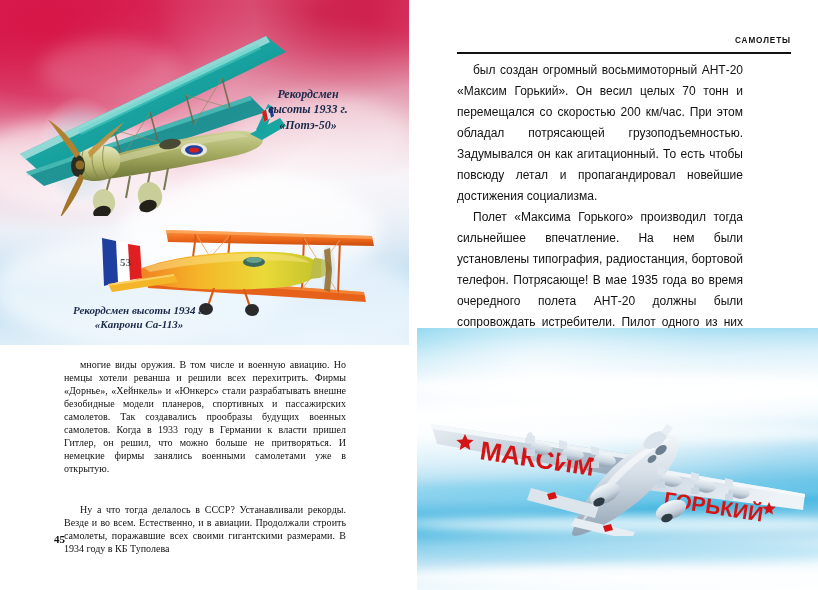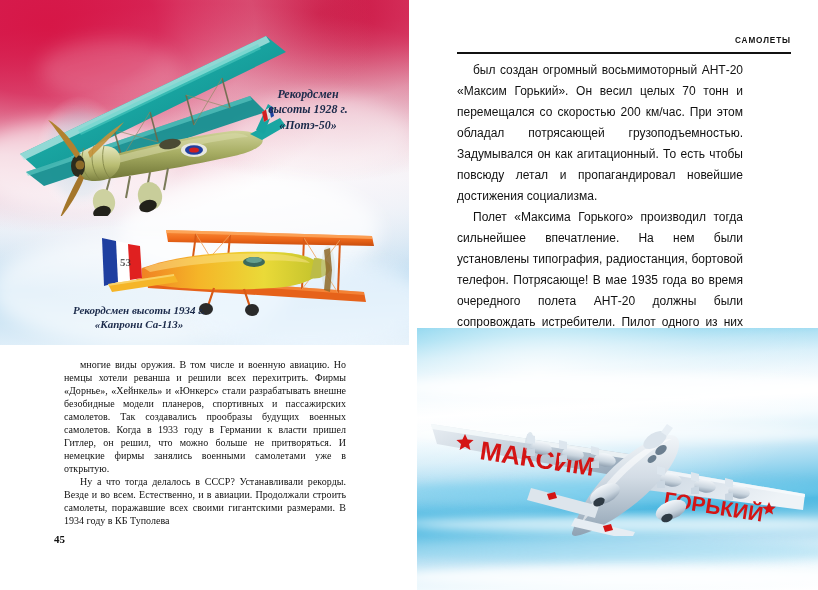--- a/index.html
+++ b/index.html
@@ -54,21 +54,21 @@
 
   
   .left-text{
     position:absolute;left:64px;top:358px;width:282px;
     font-size:10px;line-height:13px;
     color:#111;text-align:justify;
     font-family:Liberation Serif, serif;
     letter-spacing:0.02px;
   }
   .left-text p{margin:0;text-indent:16px;}
-  .left-text p.noind{text-indent:16px;}
+  .left-text p.noind{text-indent:16px;margin-top:28px;}
 
   .folio{
     position:absolute;left:54px;top:533px;
     font-family:"Liberation Serif", serif;
     font-weight:bold;font-size:11px;color:#111;
   }
 
   
   .page-right{position:absolute;left:409px;top:0;width:409px;height:590px;background:#fff;overflow:hidden;}
 
@@ -276,21 +276,21 @@
         <g stroke="#d85a16" stroke-width="2.2" fill="none">
           <path d="M136,88 L130,106"></path>
           <path d="M166,89 L172,107"></path>
         </g>
         <ellipse cx="128" cy="109" rx="7" ry="6" fill="#2a2a2a"></ellipse>
         <ellipse cx="174" cy="110" rx="7" ry="6" fill="#2a2a2a"></ellipse>
       </svg>
 
       <div class="cap cap-potez">
         <span>Рекордсмен</span><br>
-        <span>высоты 1928 г.</span><br>
+        <span>высоты 1933 г.</span><br>
         <span>«Потэ-50»</span>
       </div>
 
       <div class="cap cap-caproni">
         <span>Рекордсмен высоты 1934 г.</span><br>
         <span>«Капрони Са-113»</span>
       </div>
     </div>
 
     <div class="left-text">

